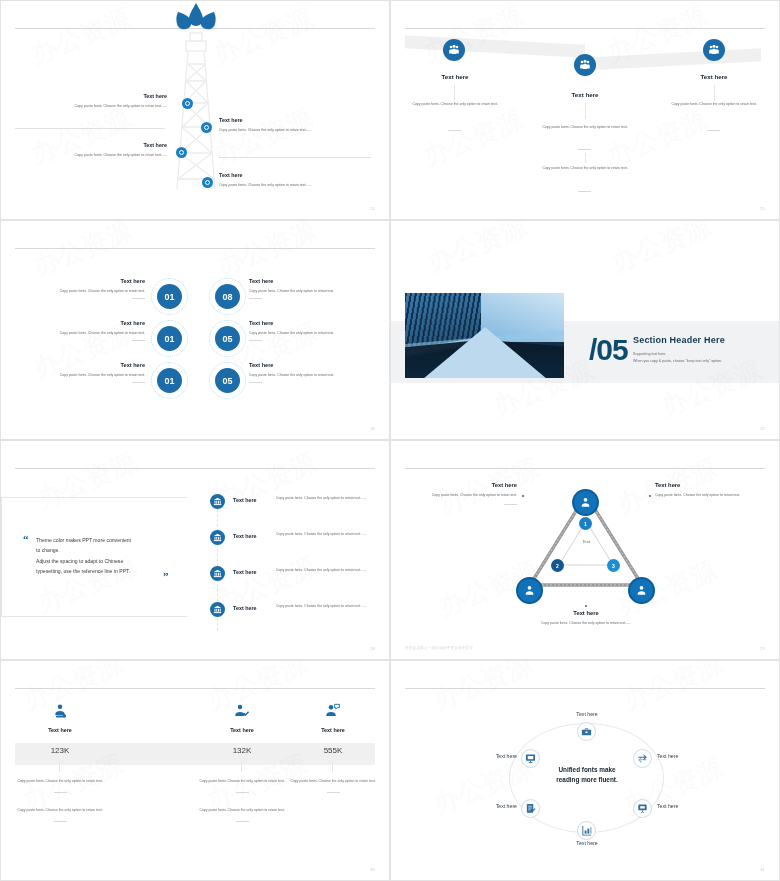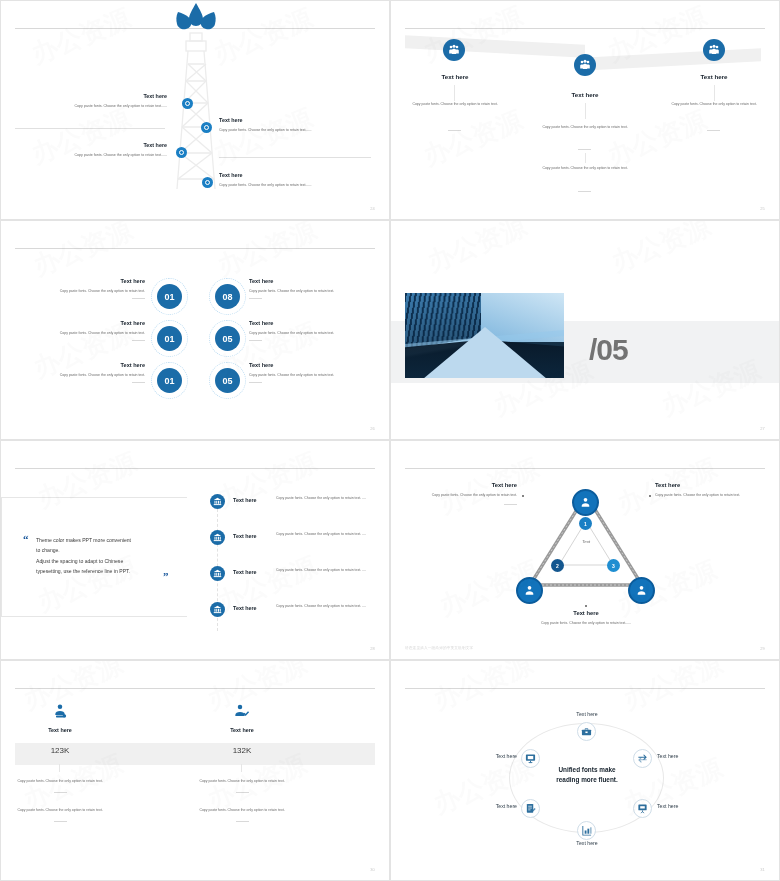--- a/index.html
+++ b/index.html
@@ -113,21 +113,21 @@
     position:absolute; left:0; right:0; bottom:0; height:44%;
     background:linear-gradient(180deg,rgba(8,24,40,.92),rgba(12,38,60,.98));
     clip-path:polygon(0 18%,44% 0,56% 0,100% 16%,100% 100%,0 100%);
   }
   .sh-img .band2{
     position:absolute; left:0; right:0; top:52%; height:7%;
     background:rgba(150,200,235,.55); transform:skewY(-5deg);
   }
   .sh-num{
     font-family:"Liberation Sans", sans-serif;
-    font-weight:bold; font-size:30px; color:#737373; letter-spacing:-1px;
+    font-weight:bold; font-size:30px; color:#0c4a6e; letter-spacing:-1px;
   }
 
   
   .arrowbox{
     position:absolute; border:1px solid #e6e6e6; border-right:none;
     background:#fff;
   }
   .arrowtip{
     position:absolute; width:0;height:0;
     border-top:41px solid transparent; border-bottom:41px solid transparent;
@@ -377,20 +377,25 @@
   <div class="slide s4">
     <div class="sh-band" style="top:100px;height:62px;"></div>
     <div class="sh-img" style="left:14px;top:72px;width:159px;height:85px;">
       <div class="sky"></div>
         <div class="glass"></div>
         <div class="band2"></div>
       <div class="dark"></div>
         <div class="edge"></div>
     </div>
     <div class="sh-num" style="position:absolute;left:198px;top:112px;">/05</div>
+    <div style="position:absolute;left:242px;top:114px;width:138px;">
+      <div style="font-size:9px;font-weight:bold;color:#12364f;letter-spacing:.2px;">Section Header Here</div>
+      <div style="font-size:3.6px;color:#6a6a6a;margin-top:7px;">Supporting text here.</div>
+      <div style="font-size:3.6px;color:#6a6a6a;margin-top:3px;">When you copy &amp; paste, choose "keep text only" option.</div>
+    </div>
     <div class="pgnum">27</div>
     <div class="wm">
       <span style="left:34px;top:6px;">办公资源</span>
         <span style="left:218px;top:6px;">办公资源</span>
       <span style="left:100px;top:150px;">办公资源</span>
         <span style="left:268px;top:150px;">办公资源</span>
     </div>
   </div>
 
   <div class="slide s5">
@@ -574,20 +579,34 @@
       </div>
       <div class="th" style="margin-top:4px;">Text here</div>
       <div class="val" style="margin-top:13px;">132K</div>
       <div class="vdash" style="position:relative;left:44px;top:9px;height:8px;"></div>
       <div class="cp" style="margin-top:16px;">Copy paste fonts. Choose the only option to retain text.</div>
       <div class="tiny-dash" style="margin:7px auto 0;"></div>
       <div class="cp" style="margin-top:15px;">Copy paste fonts. Choose the only option to retain text.</div>
       <div class="tiny-dash" style="margin:7px auto 0;"></div>
     </div>
 
+    <div style="position:absolute;left:287px;top:42px;width:90px;">
+      <div style="text-align:center;">
+        <svg width="16" height="16" viewBox="0 0 24 24" fill="#1b6ca8">
+            <circle cx="9" cy="6.4" r="3.4"></circle>
+            <path d="M2 18c0-3 3.1-4.6 7-4.6s7 1.6 7 4.6v1.6H2z"></path>
+            <path d="M14.4 2h7.2v5h-3l-2.4 2v-2h-1.8z" fill="none" stroke="#1b6ca8" stroke-width="1.4"></path>
+          </svg>
+      </div>
+      <div class="th" style="margin-top:4px;">Text here</div>
+      <div class="val" style="margin-top:13px;">555K</div>
+      <div class="vdash" style="position:relative;left:44px;top:9px;height:8px;"></div>
+      <div class="cp" style="margin-top:16px;">Copy paste fonts. Choose the only option to retain text.</div>
+      <div class="tiny-dash" style="margin:7px auto 0;"></div>
+    </div>
 
     <div class="pgnum">30</div>
     <div class="wm">
       <span style="left:20px;top:4px;">办公资源</span>
         <span style="left:204px;top:4px;">办公资源</span>
       <span style="left:20px;top:104px;">办公资源</span>
         <span style="left:204px;top:104px;">办公资源</span>
     </div>
   </div>
 

